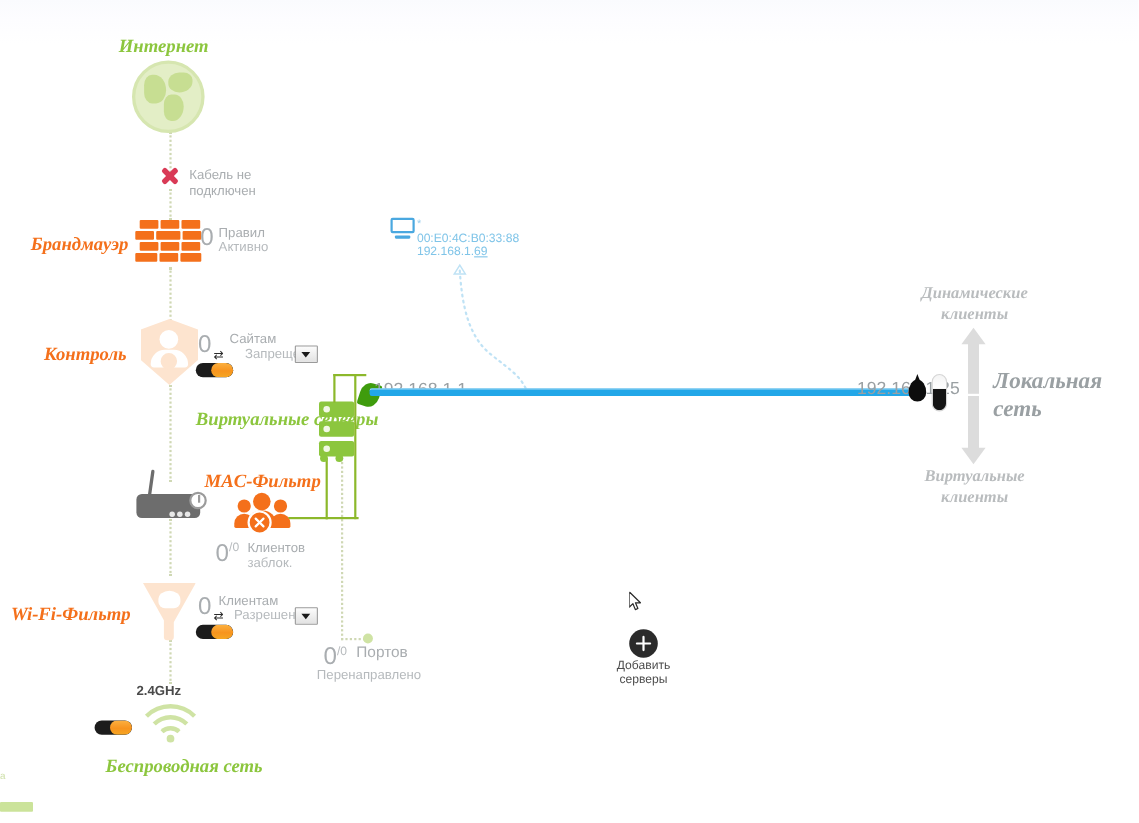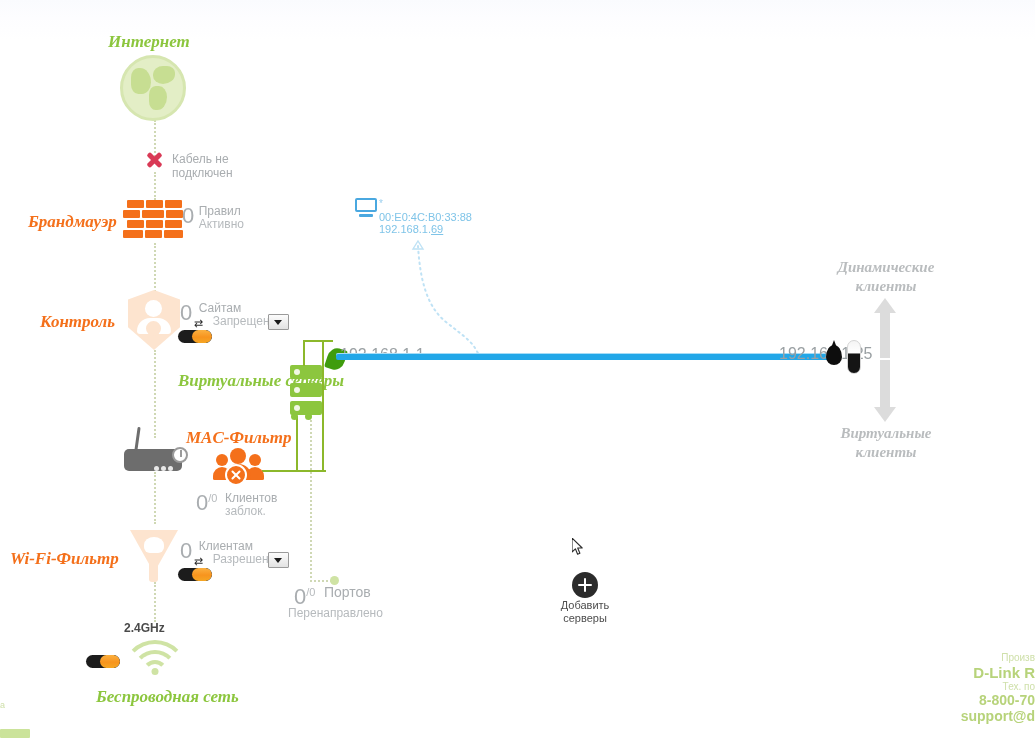--- a/index.html
+++ b/index.html
@@ -247,21 +247,21 @@
   </div>
 
   <div class="sect-label abs" style="left:40px;top:312px;">Контроль</div>
   <div class="shield" style="left:128px;top:290px;">
     <div class="head"></div>
       <div class="body"></div>
       <div class="ring"></div>
   </div>
   <div class="metric" style="left:180px;top:302px;">
     <span class="num">0</span>
-    <span class="txt" style="margin-left:2px;">
+    <span class="txt" style="margin-left:12px;">
       <b>Сайтам</b>
       <b class="l2" style="padding-left:14px;">Запрещено</b>
     </span>
   </div>
   <div class="swap" style="left:194px;top:318px;">⇄</div>
   <div class="ddbox" style="left:268px;top:314px;"></div>
   <div class="toggle" style="left:178px;top:330px;">
       <i></i>
     </div>
 
@@ -377,40 +377,37 @@
 
   <div class="dblarrow" style="left:874px;top:298px;height:60px;">
     <div class="up"></div>
       <div class="bar" style="top:14px;bottom:0;"></div>
   </div>
   <div class="dblarrow" style="left:874px;top:360px;height:62px;">
     <div class="bar" style="top:0;bottom:14px;"></div>
       <div class="dn"></div>
   </div>
 
+  <div class="sect-label big-grey abs" style="left:903px;top:334px;width:120px;">
+    <span>Локальная</span><br>
+    <span>сеть</span>
+  </div>
 
   <div class="sect-label grey abs" style="left:820px;top:424px;width:132px;">
     <span>Виртуальные</span><br>
     <span>клиенты</span>
   </div>
 
   <div class="addbtn" style="left:572px;top:572px;"></div>
   <div class="addlbl" style="left:540px;top:599px;">
     <span>Добавить</span><br>
     <span>серверы</span>
   </div>
 
   <svg class="cursor" style="left:572px;top:538px;" viewBox="0 0 12 18">
     <path d="M0,0 L0,14 L3.4,10.8 L5.6,16.2 L7.9,15.2 L5.7,10 L10.2,10 Z" fill="#ffffff" stroke="#2b2b2b" stroke-width="1.1" stroke-linejoin="round"></path>
   </svg>
 
-  <div class="footer" style="right:0;top:652px;">
-    <div class="sm">Произв</div>
-    <div class="lg">D-Link R</div>
-    <div class="sm">Тех. по</div>
-    <div class="lg2">8-800-70</div>
-    <div class="lg2">support@d</div>
-  </div>
 
   <div class="hscroll"></div>
   <div class="ghost" style="left:0;top:700px;">а</div>
 
 </div>
 
 </body></html>

